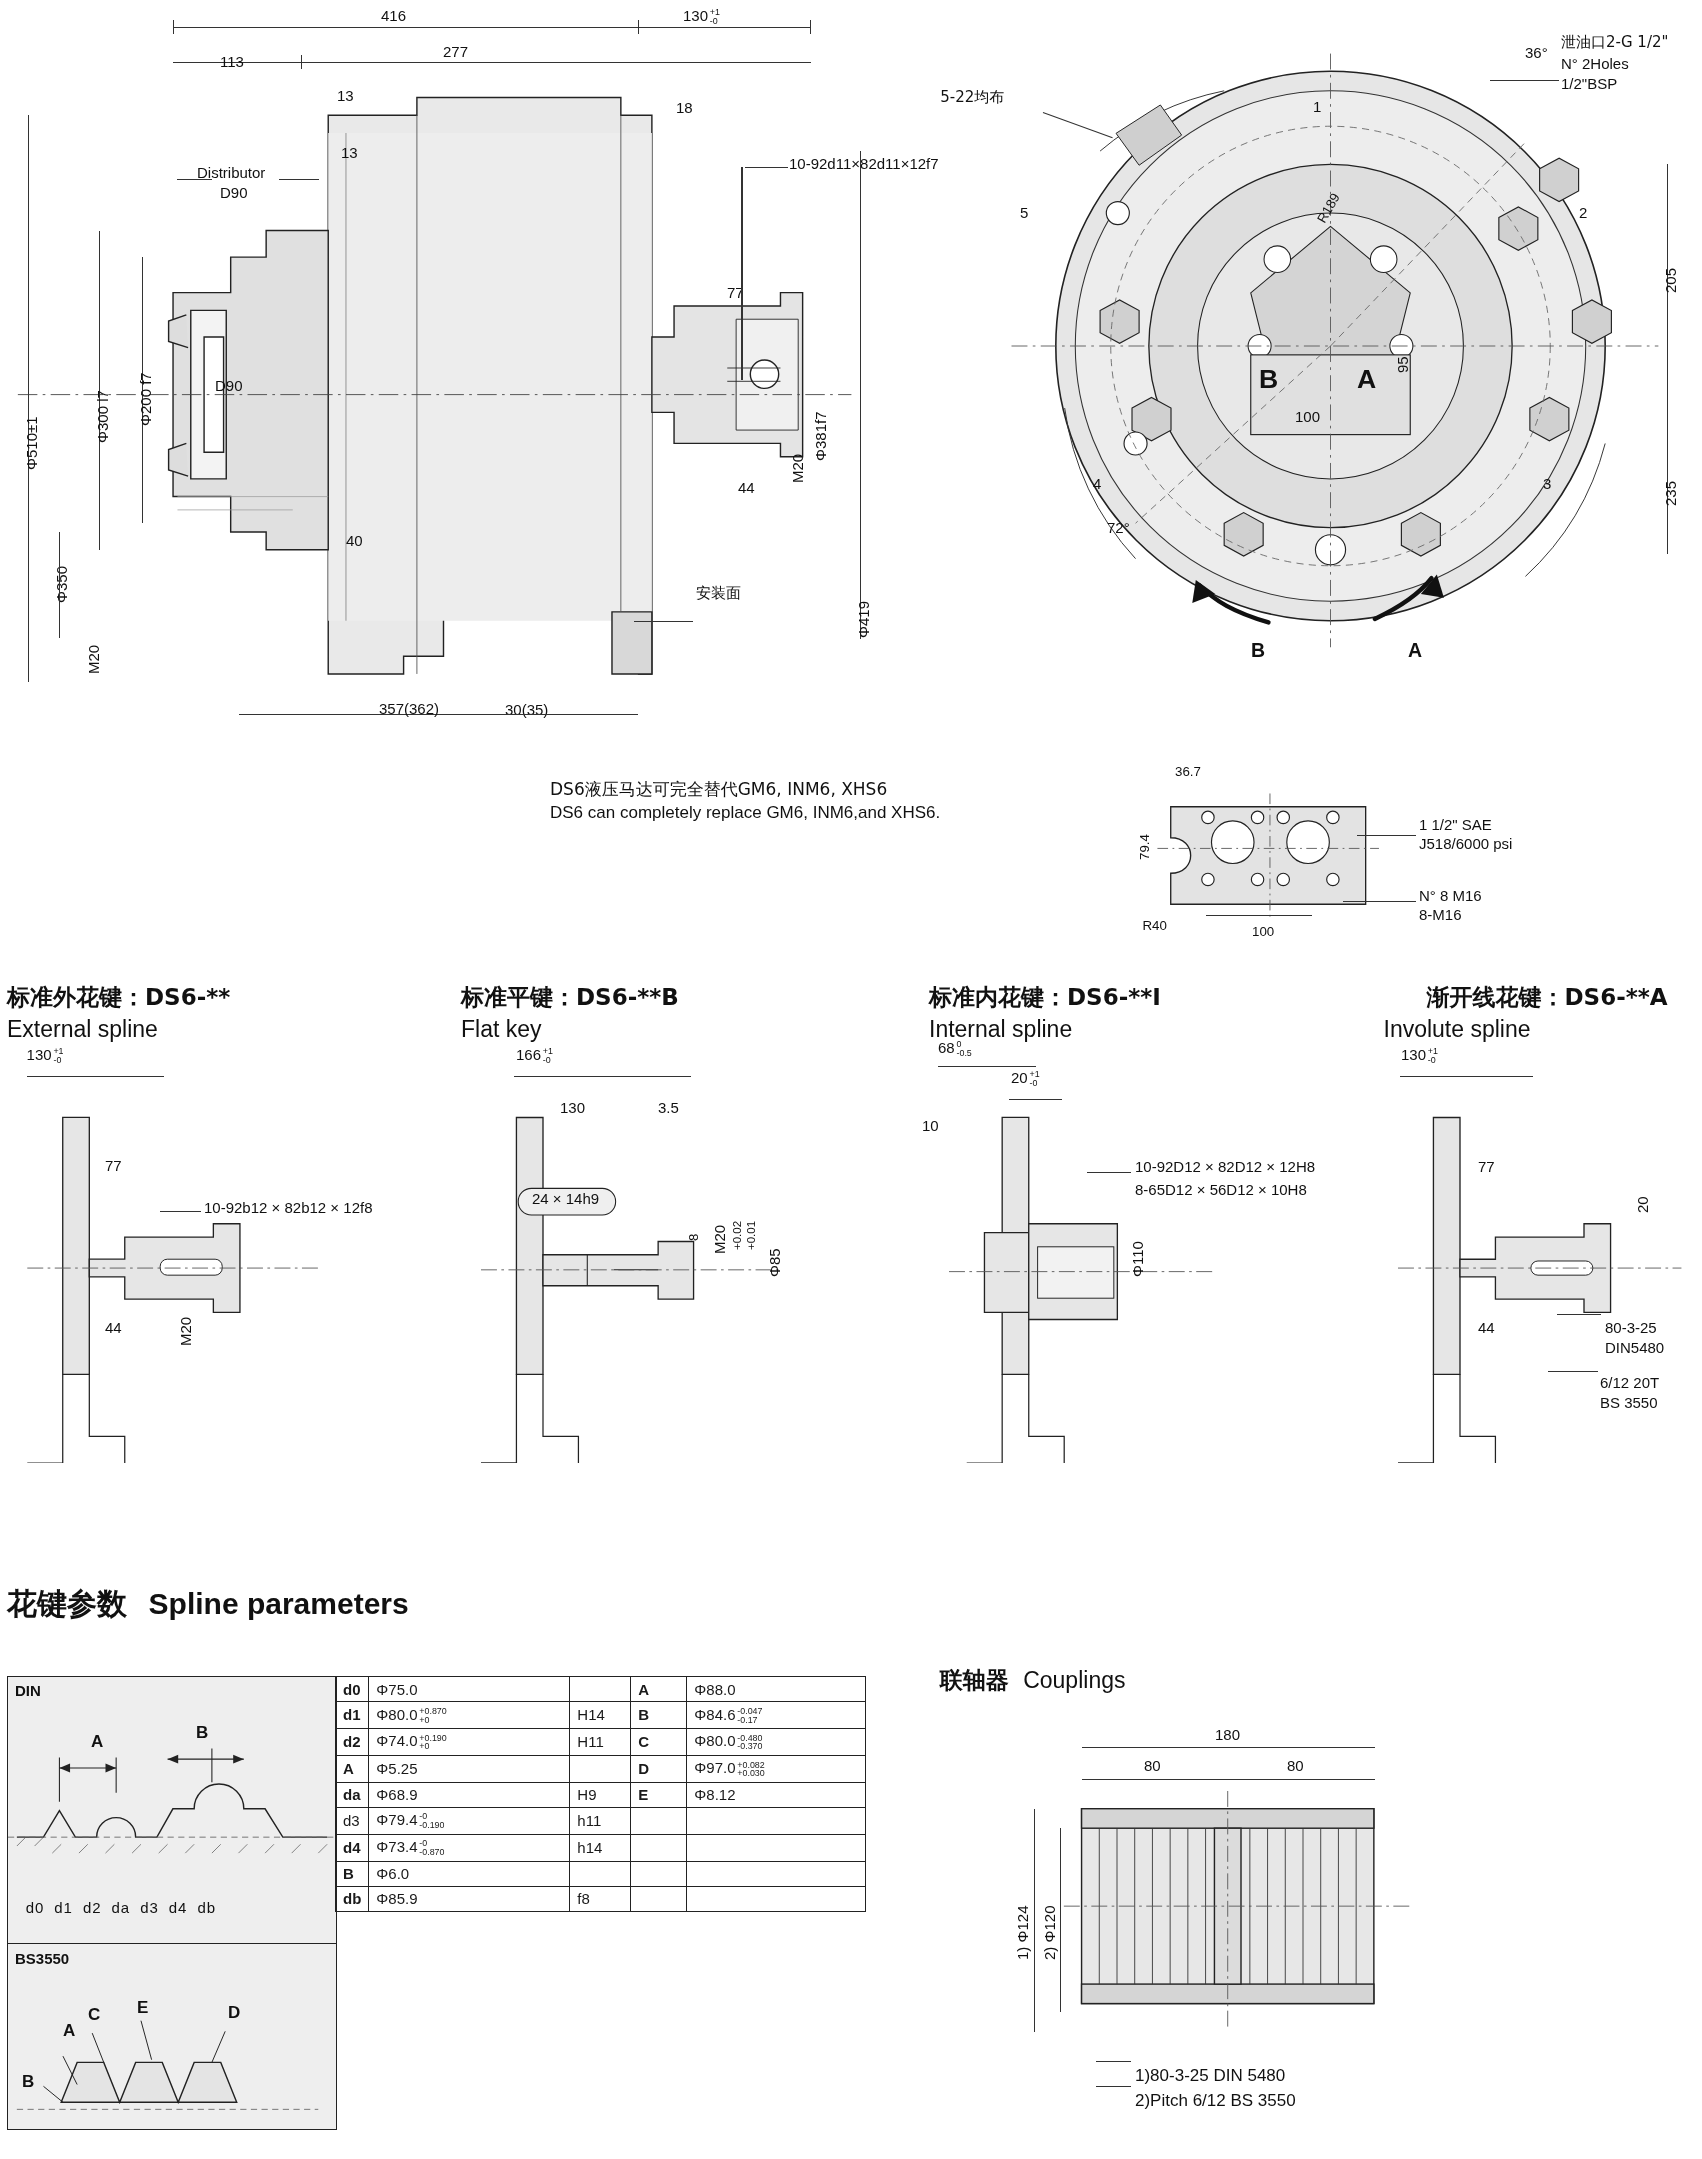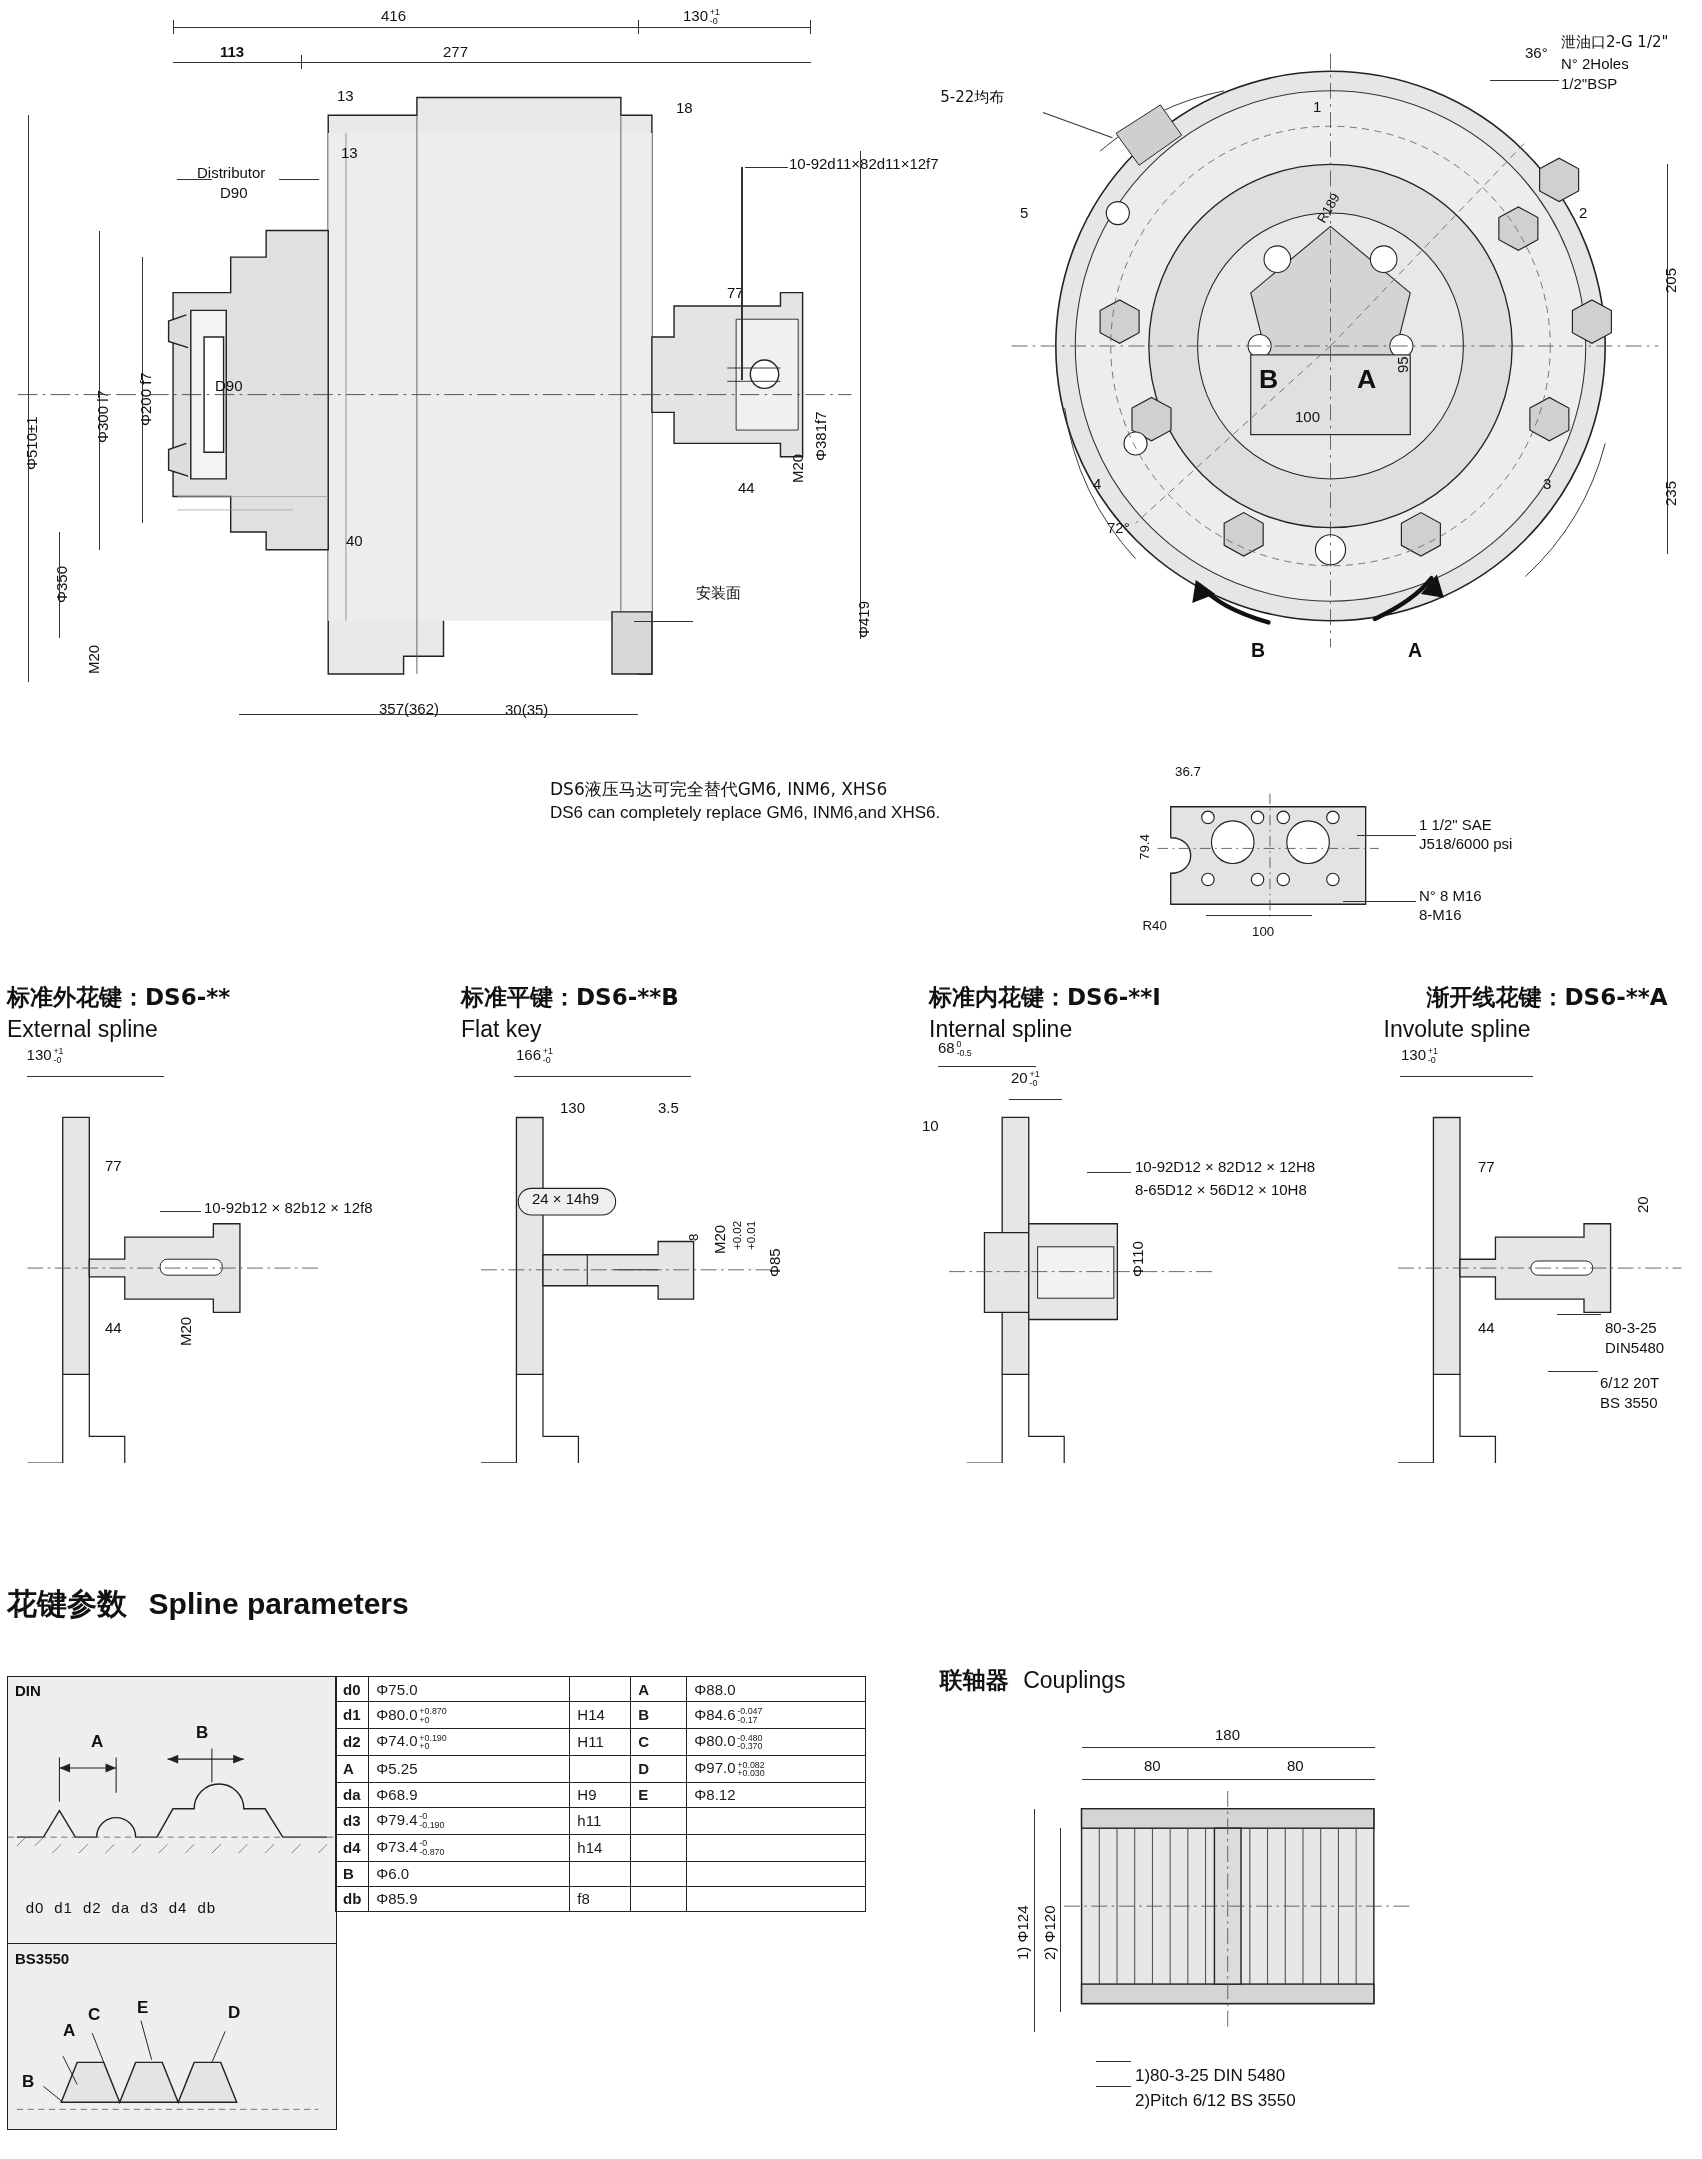--- a/index.html
+++ b/index.html
@@ -67,21 +67,21 @@
     <div class="ln hln thin" style="left:173px;top:26.6px;width:638px;"></div>
     <div class="ln vln thin" style="left:173px;top:19.5px;height:14px;"></div>
     <div class="ln vln thin" style="left:638px;top:19.5px;height:14px;"></div>
     <div class="lbl" style="left:381px;top:7px;">416</div>
 
     <div class="lbl" style="left:683px;top:7px;"><span>130</span><span class="tol"><span class="t">+1</span><span class="bm">-0</span></span></div>
     <div class="ln hln thin" style="left:643px;top:26.6px;width:168px;"></div>
     <div class="ln vln thin" style="left:810px;top:19.5px;height:14px;"></div>
 
     <div class="ln hln thin" style="left:173px;top:62px;width:638px;"></div>
-    <div class="lbl" style="left:220px;top:43px;font-weight:bold;">113</div>
+    <div class="lbl" style="left:220px;top:53px;">113</div>
     <div class="lbl" style="left:443px;top:43px;">277</div>
     <div class="ln vln thin" style="left:301px;top:55px;height:14px;"></div>
 
     <div class="lbl" style="left:337px;top:87px;">13</div>
     <div class="lbl" style="left:341px;top:144px;">13</div>
     <div class="lbl" style="left:676px;top:99px;">18</div>
     <div class="lbl" style="left:727px;top:284px;">77</div>
     <div class="lbl" style="left:738px;top:479px;">44</div>
     <div class="lbl" style="left:346px;top:532px;">40</div>
     <div class="lbl" style="left:505px;top:669px;margin-top:32px;">30(35)</div>
@@ -478,21 +478,21 @@
             <td style="min-width: 164px;"><span>Φ97.0</span><span class="tol"><span class="t">+0.082</span><span class="bm">+0.030</span></span></td>
           </tr>
           <tr>
             <td style="font-weight: bold;">da</td>
             <td style="min-width: 186px;"><span>Φ68.9</span></td>
             <td style="width: 46px;">H9</td>
             <td style="font-weight: bold; width: 41px;">E</td>
             <td style="min-width: 164px;"><span>Φ8.12</span></td>
           </tr>
           <tr>
-            <td style="font-weight: bold;">d3</td>
+            <td style="font-weight: normal;">d3</td>
             <td style="min-width: 186px;"><span>Φ79.4</span><span class="tol"><span class="t">-0</span><span class="bm">-0.190</span></span></td>
             <td style="width: 46px;">h11</td>
             <td style="font-weight: bold; width: 41px;"></td>
             <td style="min-width: 164px;"></td>
           </tr>
           <tr>
             <td style="font-weight: bold;">d4</td>
             <td style="min-width: 186px;"><span>Φ73.4</span><span class="tol"><span class="t">-0</span><span class="bm">-0.870</span></span></td>
             <td style="width: 46px;">h14</td>
             <td style="font-weight: bold; width: 41px;"></td>

